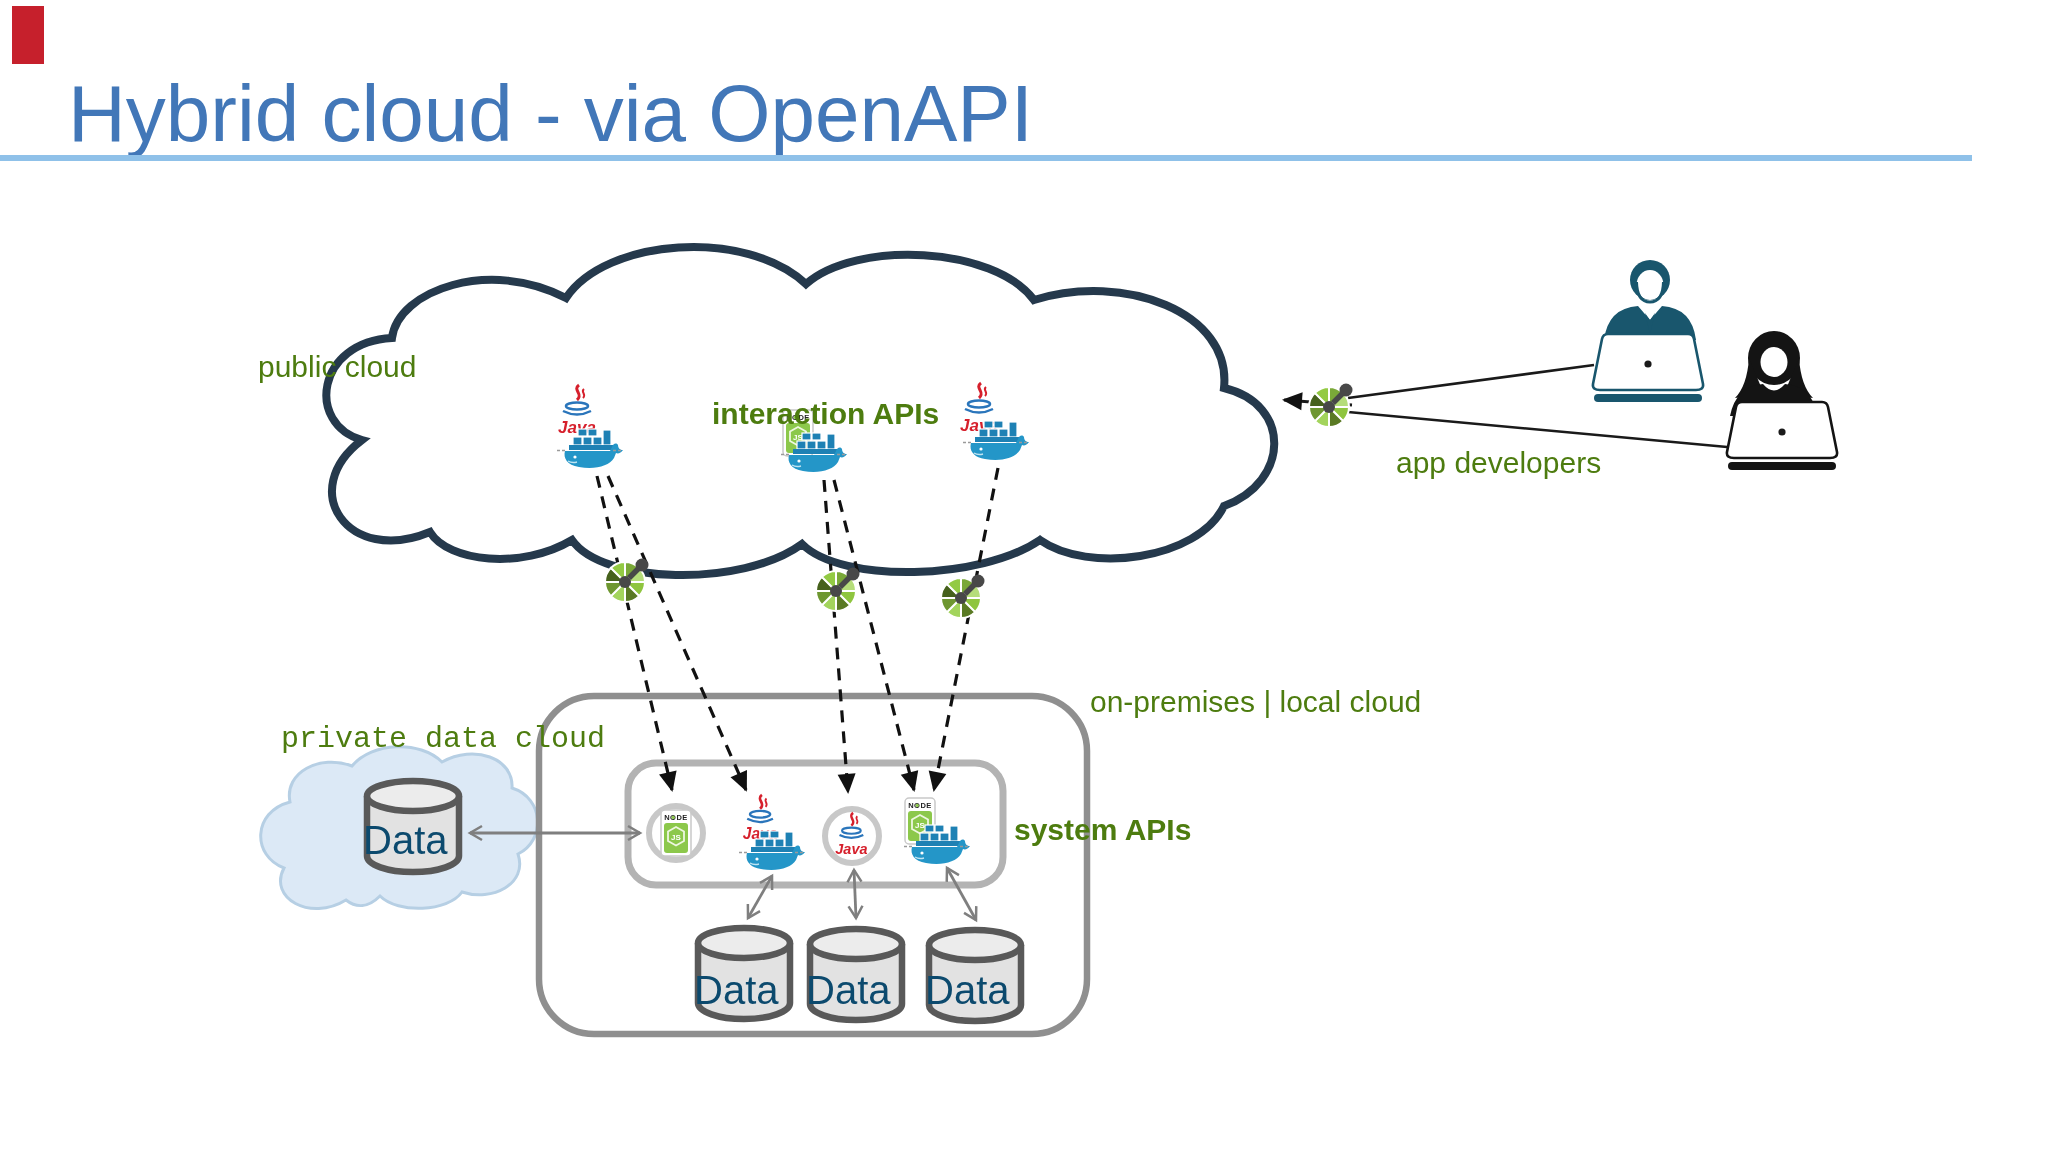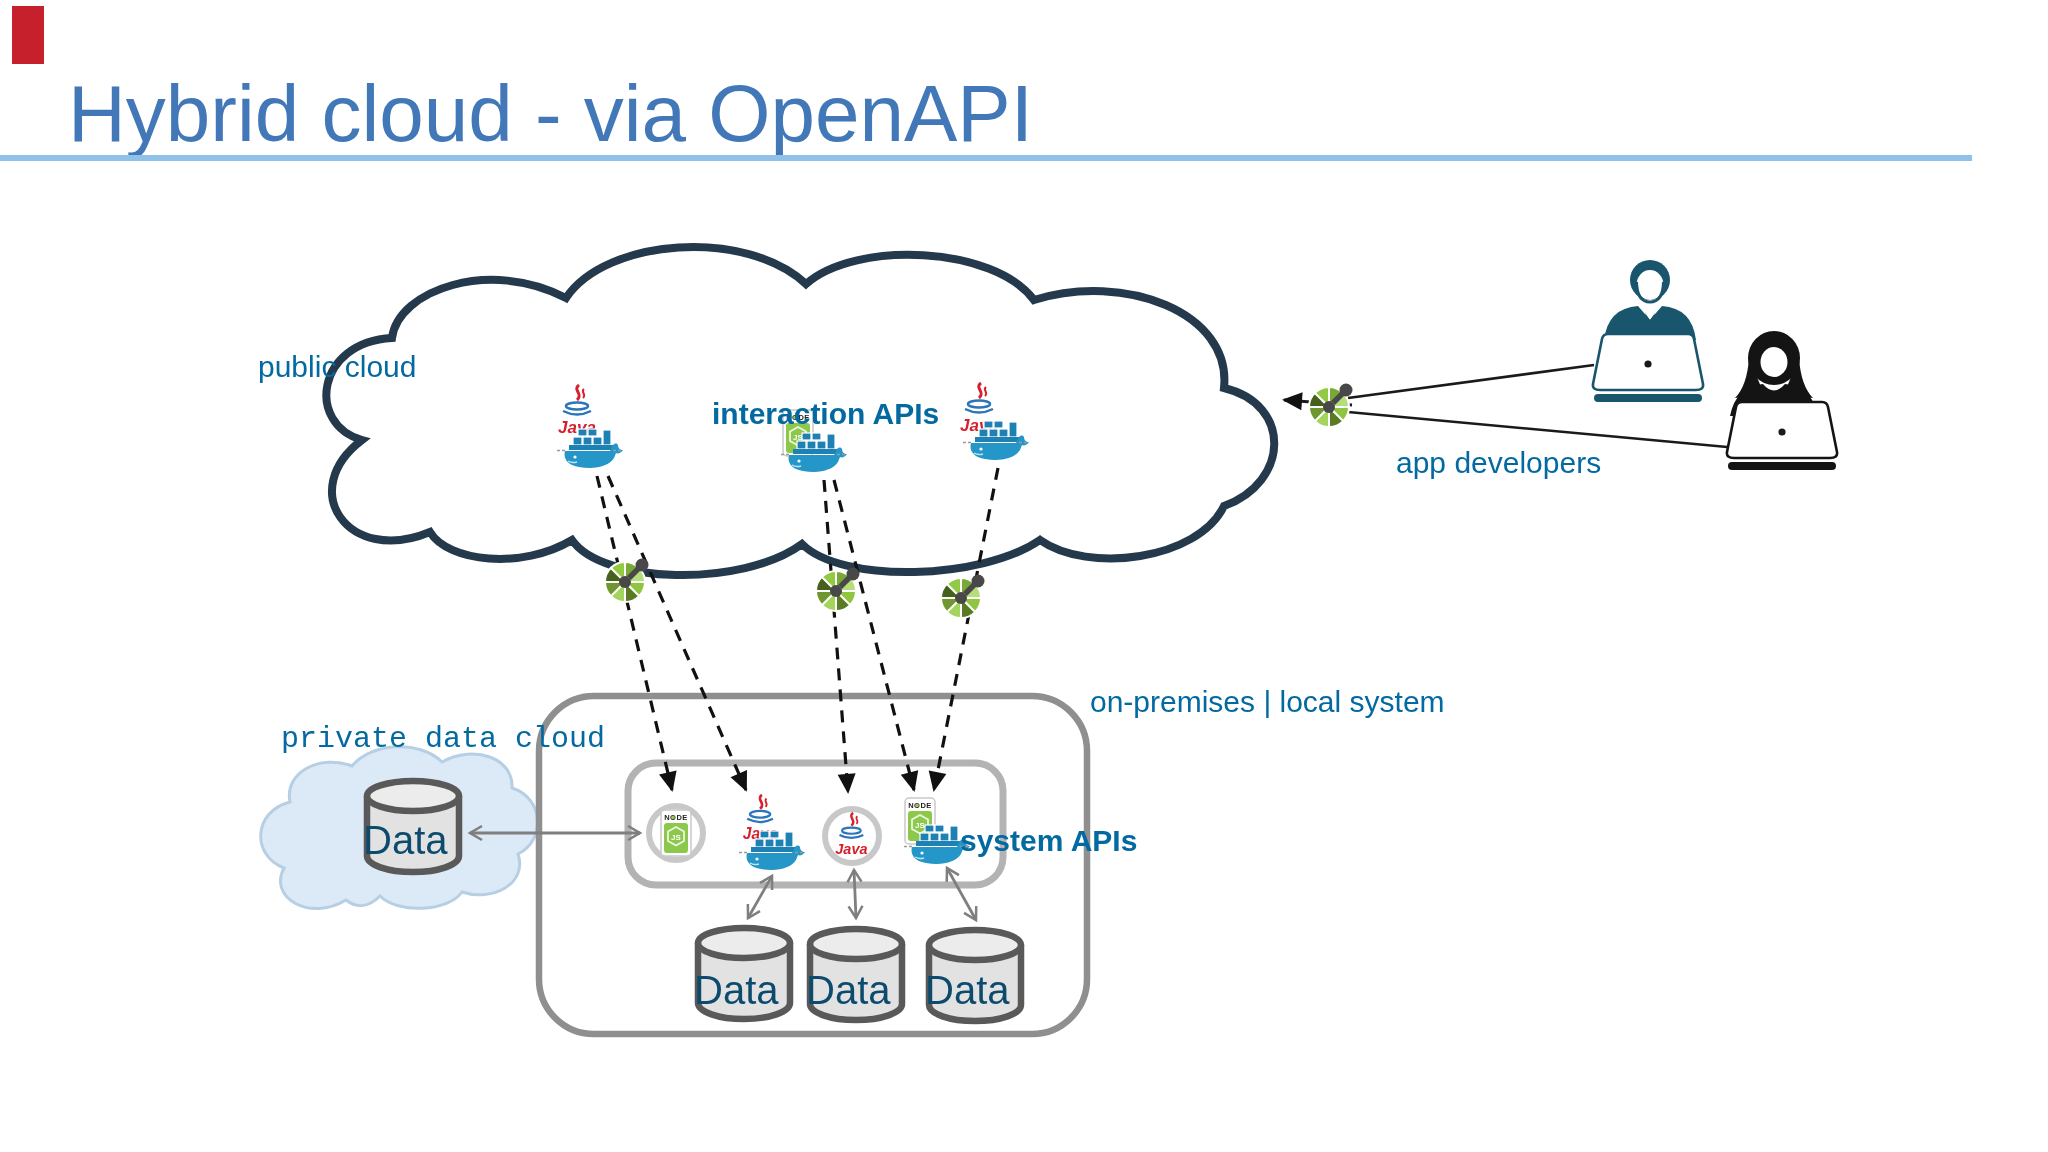--- a/index.html
+++ b/index.html
@@ -2,21 +2,21 @@
 <html><head>
 <meta charset="utf-8">
 <style>
   html,body{margin:0;padding:0;background:#fff;}
   #slide{position:relative;width:1972px;height:1152px;background:#ffffff;overflow:hidden;
          font-family:"Liberation Sans",sans-serif;}
   .abs{position:absolute;}
   #corner-accent{left:12px;top:6px;width:32px;height:58px;background:#c6202c;}
   #title{left:68px;top:74px;font-size:80px;line-height:1.0;color:#4277b8;white-space:nowrap;}
   #title-underline{left:0;top:155px;width:2048px;height:6px;background:#8fc1e9;}
-  .lbl{color:#0369a1;font-size:30px;white-space:nowrap;}
+  .lbl{color:#4d7c0f;font-size:30px;white-space:nowrap;}
   .lbl.bold{font-weight:bold;}
   .data-lbl{font-size:40px;color:#0c4a6e;width:100px;}
   svg text{font-family:"Liberation Sans",sans-serif;}
 </style>
 </head>
 <body>
 
 <div id="slide">
 
   <div id="corner-accent" class="abs"></div>
@@ -182,21 +182,21 @@
       </g>
     <use href="#ic-dev-female" transform="translate(1722,330)"></use>
     <g color="#141414">
         <use href="#ic-laptop" transform="translate(1726,402)"></use>
       </g>
   </svg>
 
   <div class="abs lbl" style="left:258px;top:350px;">public cloud</div>
   <div class="abs lbl bold" style="left:712px;top:351px;margin-top:46px;">interaction APIs</div>
   <div class="abs lbl" style="left:1396px;top:446px;">app developers</div>
-  <div class="abs lbl" style="left:1090px;top:685px;">on-premises | local system</div>
+  <div class="abs lbl" style="left:1090px;top:685px;">on-premises | local cloud</div>
   <div class="abs lbl" style="left:281px;top:722px;font-family:Liberation Mono, monospace;">private data cloud</div>
-  <div class="abs lbl bold" style="left:960px;top:813px;margin-top:11px;">system APIs</div>
+  <div class="abs lbl bold" style="left:1014px;top:813px;">system APIs</div>
 
   <div class="abs data-lbl" style="left:363px;top:818px;">Data</div>
   <div class="abs data-lbl" style="left:694px;top:968px;">Data</div>
   <div class="abs data-lbl" style="left:806px;top:968px;">Data</div>
   <div class="abs data-lbl" style="left:925px;top:968px;">Data</div>
 </div>
 
 </body></html>

